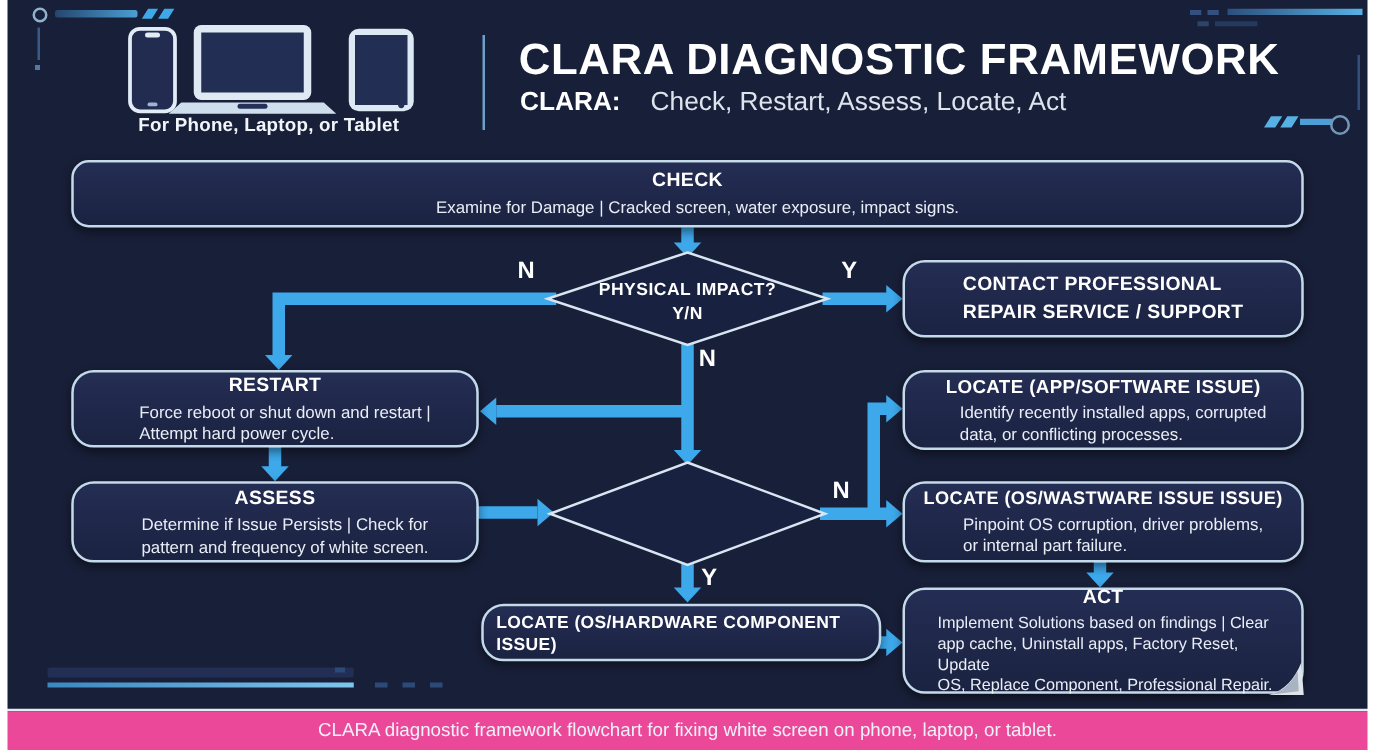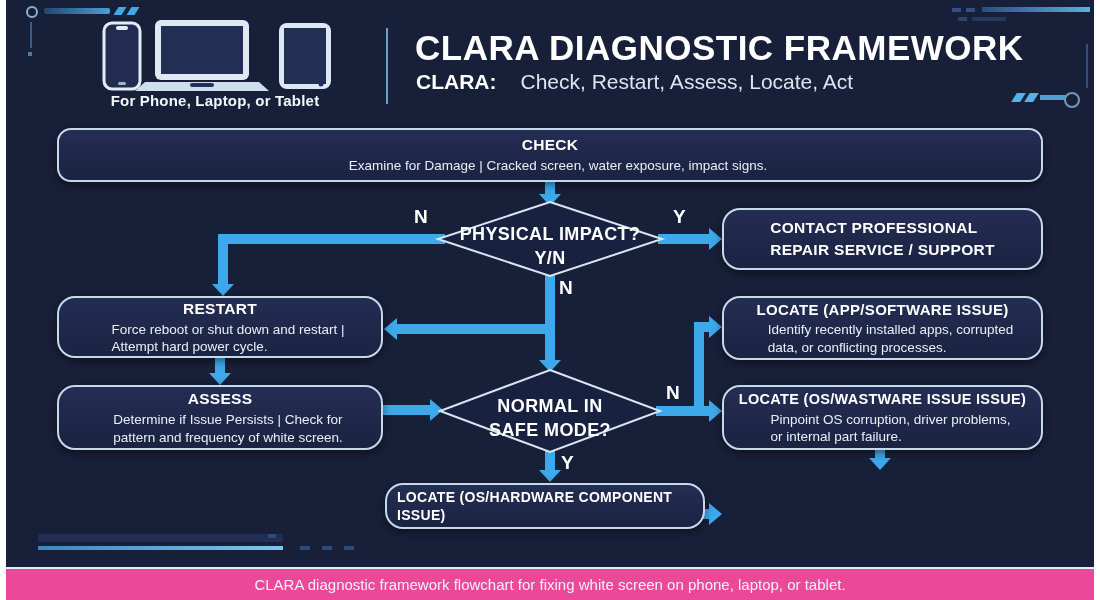--- a/index.html
+++ b/index.html
@@ -61,21 +61,21 @@
   #node-locate-os { left: 722px; top: 385px; width: 321px; height: 65px; }
   #node-locate-os .node-title { font-size: 14.5px; }
   #node-locate-hw { left: 385px; top: 483px; width: 320px; height: 46px; }
   #node-locate-hw .node-title { font-size: 14px; }
   #node-act       { left: 722px; top: 470px; width: 321px; height: 85px; }
   #node-act .node-body { font-size: 13px; line-height: 1.3; }
 
   
   .diamond-text {
     position: absolute; z-index: 6; text-align: center;
-    font-weight: 700; font-size: 18px; letter-spacing: 0.4px; color: #ffffff; white-space: pre-line; line-height: 1.35;
+    font-weight: 700; font-size: 14px; letter-spacing: 0.4px; color: #ffffff; white-space: pre-line; line-height: 1.35;
   }
   #d1-text { left: 440px; top: 222px; width: 220px; }
   #d2-text { left: 445px; top: 394px; width: 210px; }
   .branch-label { position: absolute; z-index: 7; font-size: 19px; font-weight: 700; color: #ffffff; }
   #lbl-n1 { left: 414px; top: 206px; }
   #lbl-y1 { left: 673px; top: 206px; }
   #lbl-n2 { left: 559px; top: 277px; }
   #lbl-n3 { left: 666px; top: 382px; }
   #lbl-y2 { left: 561px; top: 452px; }
 
@@ -244,33 +244,41 @@
     <div class="node-body">Identify recently installed apps, corrupted
 data, or conflicting processes.</div>
   </div>
 
   <div class="node" id="node-assess">
     <div class="node-title">ASSESS</div>
     <div class="node-body">Determine if Issue Persists | Check for
 pattern and frequency of white screen.</div>
   </div>
 
-  <div class="diamond-text" id="d2-text">NORMAL IN
-SAFE MODE?</div>
 
   <div class="node" id="node-locate-os">
     <div class="node-title">LOCATE (OS/WASTWARE ISSUE ISSUE)</div>
     <div class="node-body">Pinpoint OS corruption, driver problems,
 or internal part failure.</div>
   </div>
 
   <div class="node" id="node-locate-hw">
     <div class="node-title">LOCATE (OS/HARDWARE COMPONENT ISSUE)</div>
   </div>
 
+  <div class="node" id="node-act">
+    <div class="node-title">ACT</div>
+    <div class="node-body">Implement Solutions based on findings | Clear
+app cache, Uninstall apps, Factory Reset, Update
+OS, Replace Component, Professional Repair.</div>
+    <svg class="curl" viewBox="0 0 30 28">
+      <path d="M1,27 C13,24 22,14 27,1 L29,27 Z" fill="#dfe3ea"></path>
+      <path d="M1,27 C11,25 19,18 24,8 L25,24 Z" fill="#aab3c2"></path>
+    </svg>
+  </div>
 
   <div class="branch-label" id="lbl-n1">N</div>
   <div class="branch-label" id="lbl-y1">Y</div>
   <div class="branch-label" id="lbl-n2">N</div>
   <div class="branch-label" id="lbl-n3">N</div>
   <div class="branch-label" id="lbl-y2">Y</div>
 
   <div id="footer-divider"></div>
   <div id="footer">
     <div id="footer-caption">CLARA diagnostic framework flowchart for fixing white screen on phone, laptop, or tablet.</div>

